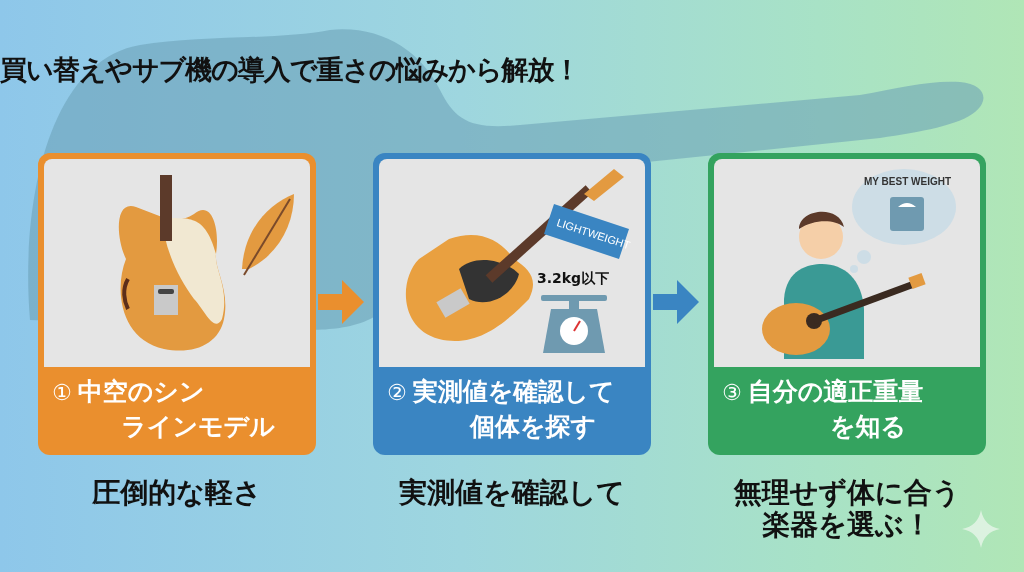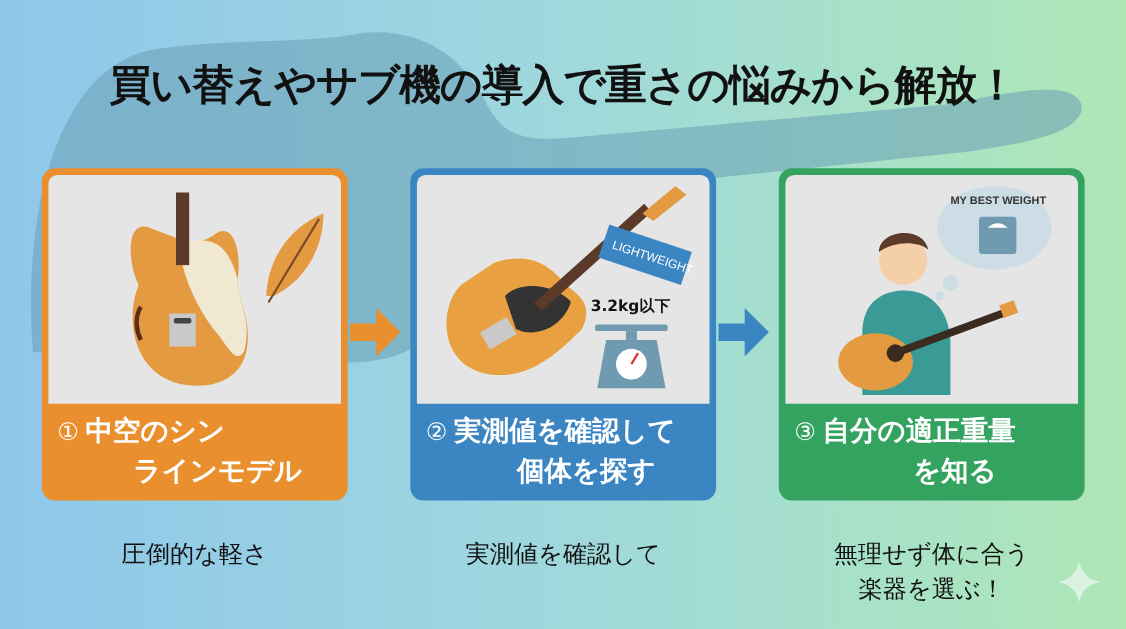--- a/index.html
+++ b/index.html
@@ -4,22 +4,22 @@
 <style>
   * { box-sizing: border-box; margin: 0; padding: 0; }
   html, body { width: 1024px; height: 572px; overflow: hidden; }
   body {
     font-family: "DejaVu Sans", "Liberation Sans", sans-serif;
     background: linear-gradient(90deg, #8ec7ea 0%, #9ed6df 45%, #a8e2c6 80%, #b0e6b6 100%);
     position: relative;
   }
   .bg-guitar { position: absolute; left: 0; top: 0; width: 1024px; height: 572px; }
   .title {
-    position: absolute; left: 0; top: 52px; width: 1024px; text-align: center;
-    font-size: 38px; font-weight: bold; color: #111; letter-spacing: -1px;
+    position: absolute; left: 0; top: 52px; width: 1024px; text-align: left;
+    font-size: 27px; font-weight: bold; color: #111; letter-spacing: -1px;
   }
   .card {
     position: absolute; top: 153px; width: 278px; height: 302px;
     border-radius: 12px; overflow: hidden;
   }
   .card .pic {
     position: absolute; left: 6px; top: 6px; right: 6px; height: 208px;
     background: #e5e5e5; border-radius: 8px 8px 0 0;
   }
   .card .label {
@@ -27,21 +27,21 @@
     color: #fff; font-weight: bold; font-size: 25px; line-height: 34px;
   }
   .card .label .num { font-size: 22px; font-weight: normal; margin-right: 6px; }
   .card .label .l2 { display: block; padding-left: 38px; text-align: center; }
   .c1 { left: 38px; background: #ea8f2e; }
   .c2 { left: 373px; background: #3a85c2; }
   .c3 { left: 708px; background: #34a35f; }
   .arrow { position: absolute; top: 280px; }
   .caption {
     position: absolute; top: 477px; width: 278px; text-align: center;
-    font-size: 22px; font-weight: normal; color: #111; line-height: 32px; margin-top: 12px;
+    font-size: 28px; font-weight: bold; color: #111; line-height: 32px;
   }
   .sparkle { position: absolute; left: 962px; top: 510px; }
   svg { display: block; }
 </style>
 </head>
 <body>
 
 <svg class="bg-guitar" viewBox="0 0 1024 572">
   <path d="M30 320 C 20 200, 50 60, 140 45 C 200 35, 280 40, 330 30 C 380 25, 420 50, 440 90 C 455 120, 470 130, 520 125 L 860 95 C 900 88, 930 80, 960 82 C 985 84, 990 100, 975 112 C 960 125, 920 132, 880 138 L 520 175 C 480 180, 430 240, 400 290 C 380 330, 330 330, 300 330 Z" fill="#6a9fb4" opacity="0.55"></path>
 </svg>

